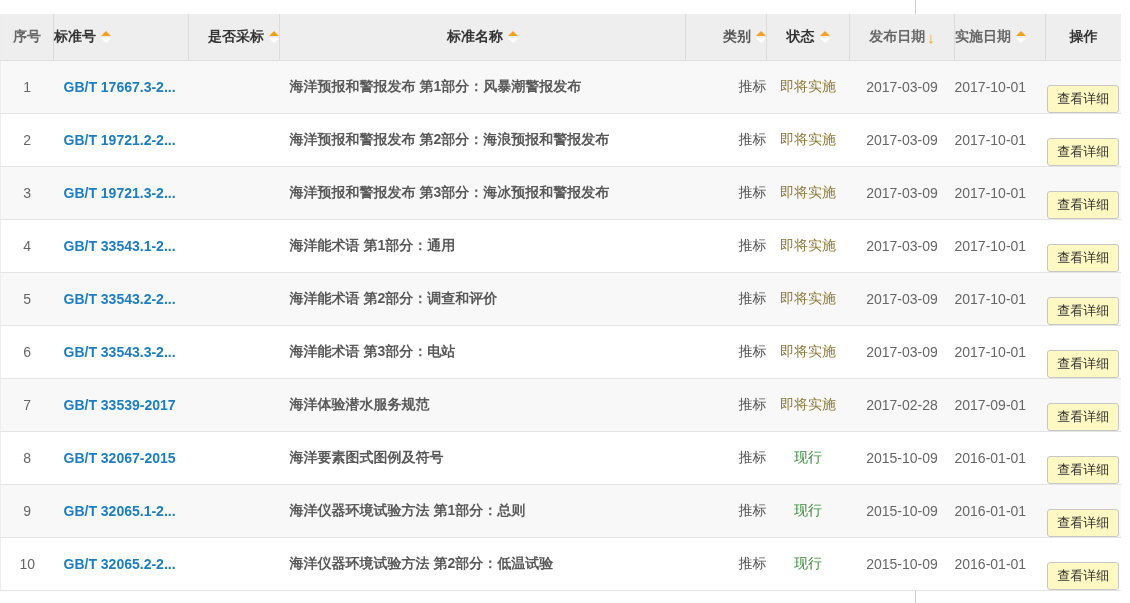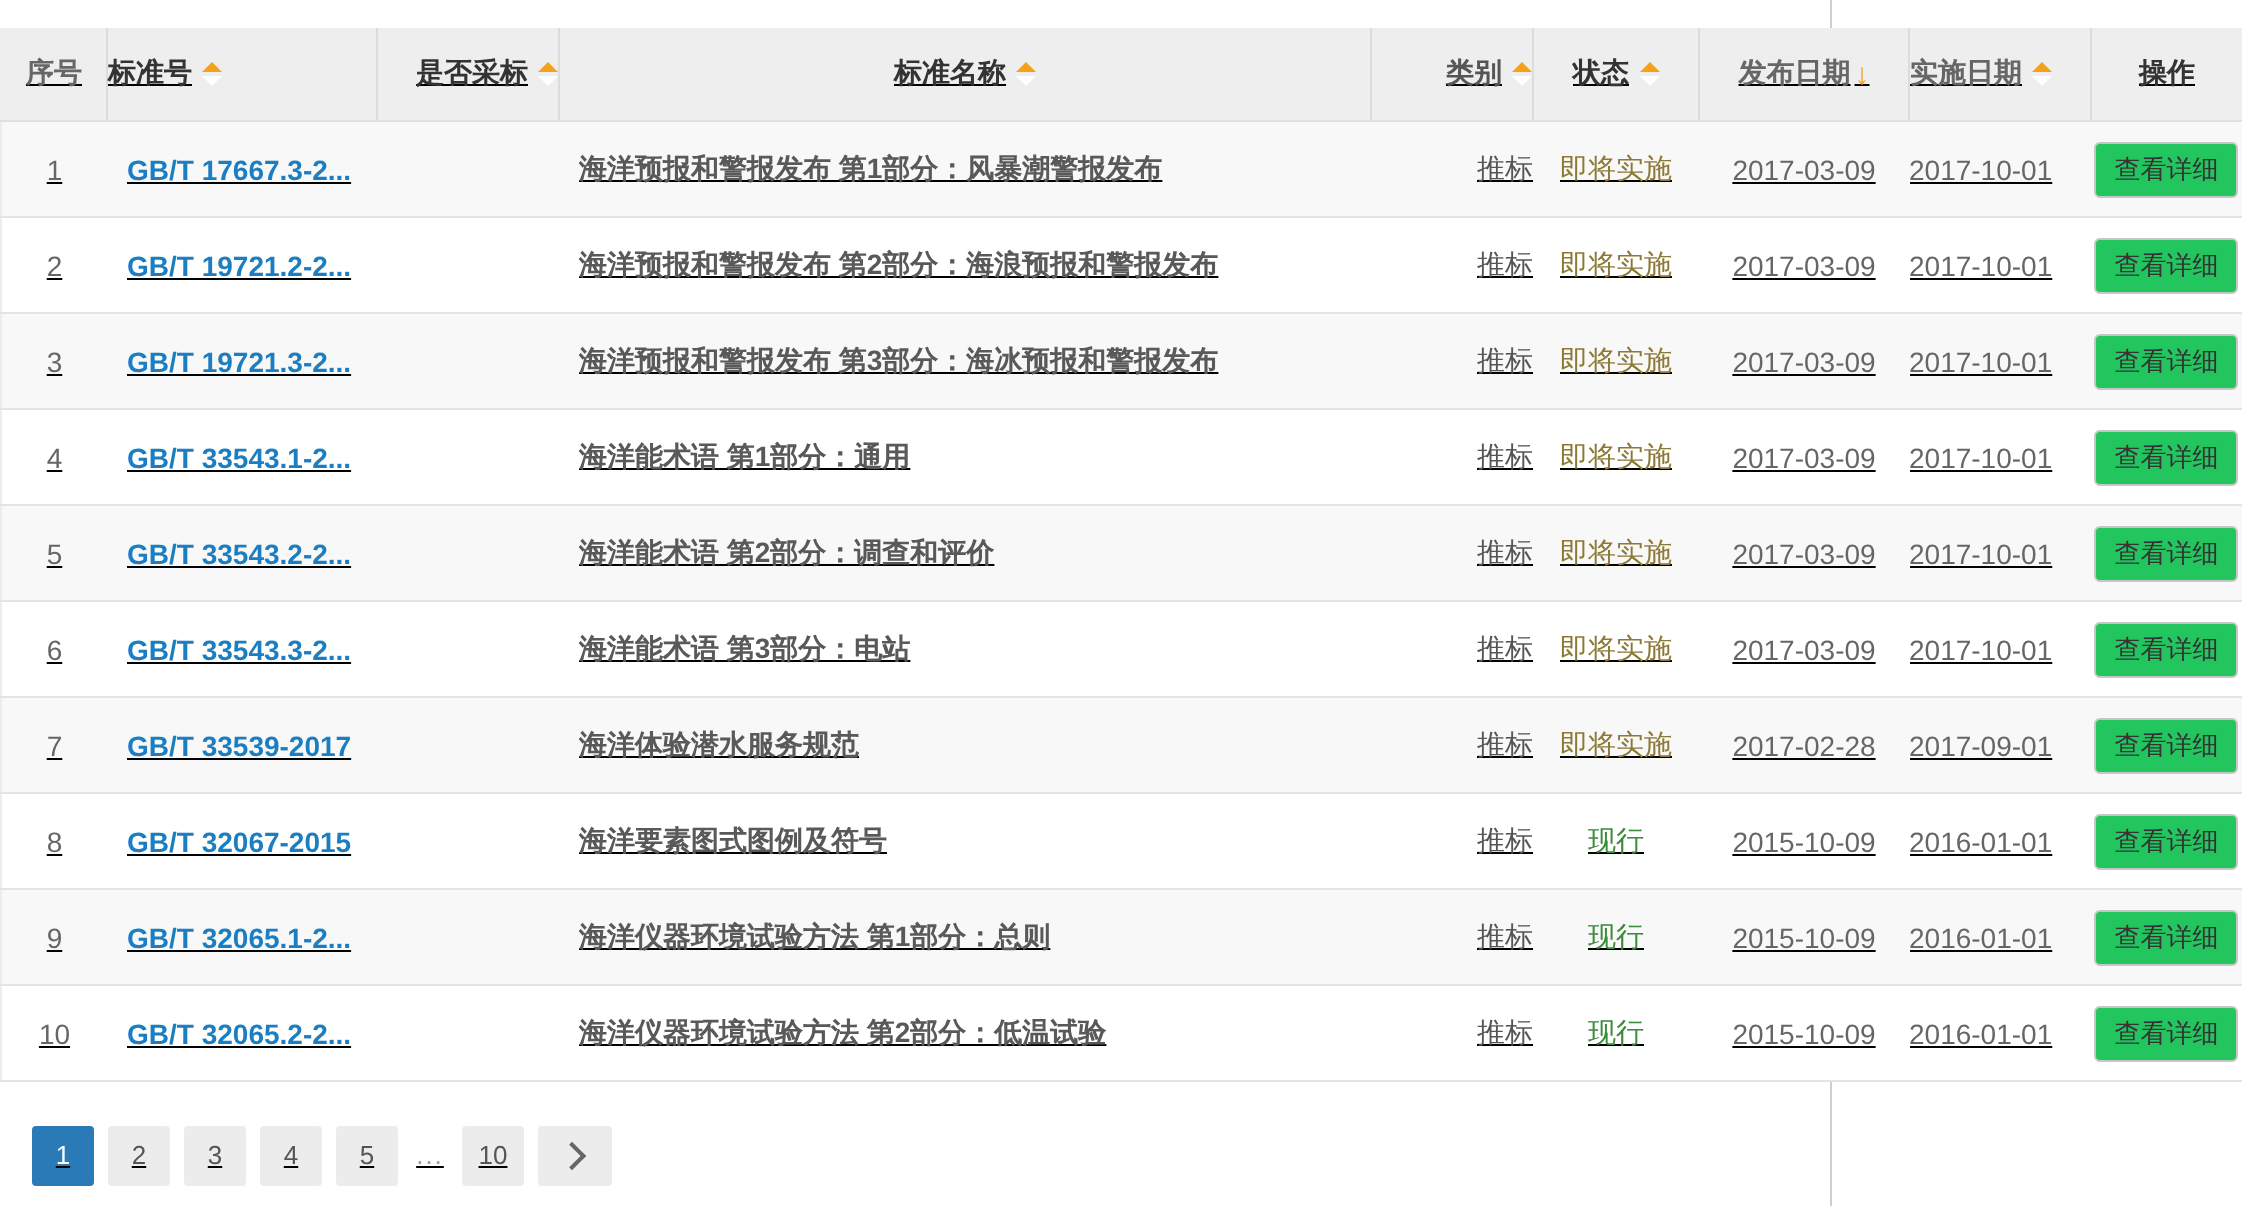--- a/index.html
+++ b/index.html
@@ -3,21 +3,21 @@
 <meta charset="utf-8">
 <style>
   html,body { margin:0; padding:0; background:#fff; }
   body {
     width:1130px; height:603px; overflow:hidden;
     font-family:"Liberation Sans","DejaVu Sans",sans-serif;
     -webkit-font-smoothing:antialiased;
   }
   .page {
     position:relative; width:916px; height:603px;
-    border-right:1px solid #cfcfcf; box-sizing:border-box;text-decoration:underline;
+    border-right:1px solid #cfcfcf; box-sizing:border-box;
   }
   
   .table-wrap { padding-top:14px; }
   table.standards {
     border-collapse:collapse; table-layout:fixed; width:1113px;
     border-left:1px solid #ededed;
   }
   thead th {
     background:#eeeeee; height:46px; font-size:14px; color:#333;
     font-weight:bold; text-align:center; padding:0;
@@ -45,23 +45,24 @@
   .col-pub     { width:104px; text-align:center; color:#666; }
   .col-impl    { width:90px;  text-align:left; color:#666; }
   .col-action  { width:75px;  text-align:center; }
 
   a.code-link { color:#1b7ec2; font-weight:bold; text-decoration:none; cursor:pointer; }
   .status-upcoming { color:#8d7935; }
   .status-current  { color:#3a8b3a; }
 
   .detail-btn {
     display:inline-block; padding:5px 9px; font-size:13px; color:#333;
-    background:#22c55e; border:1px solid #c6c6c6; border-radius:3px;
+    background:#fef9c3; border:1px solid #c6c6c6; border-radius:3px;
     cursor:pointer; line-height:16px;
     font-family:"Liberation Sans","DejaVu Sans",sans-serif;
+    margin-top:24px;
   }
 
   
   .carets { display:inline-block; vertical-align:middle; margin-left:5px; }
   .caret-up {
     width:0; height:0; border-left:5px solid transparent;
     border-right:5px solid transparent; border-bottom:5px solid #f5a11c;
     margin-bottom:2px;
   }
   .caret-down {

